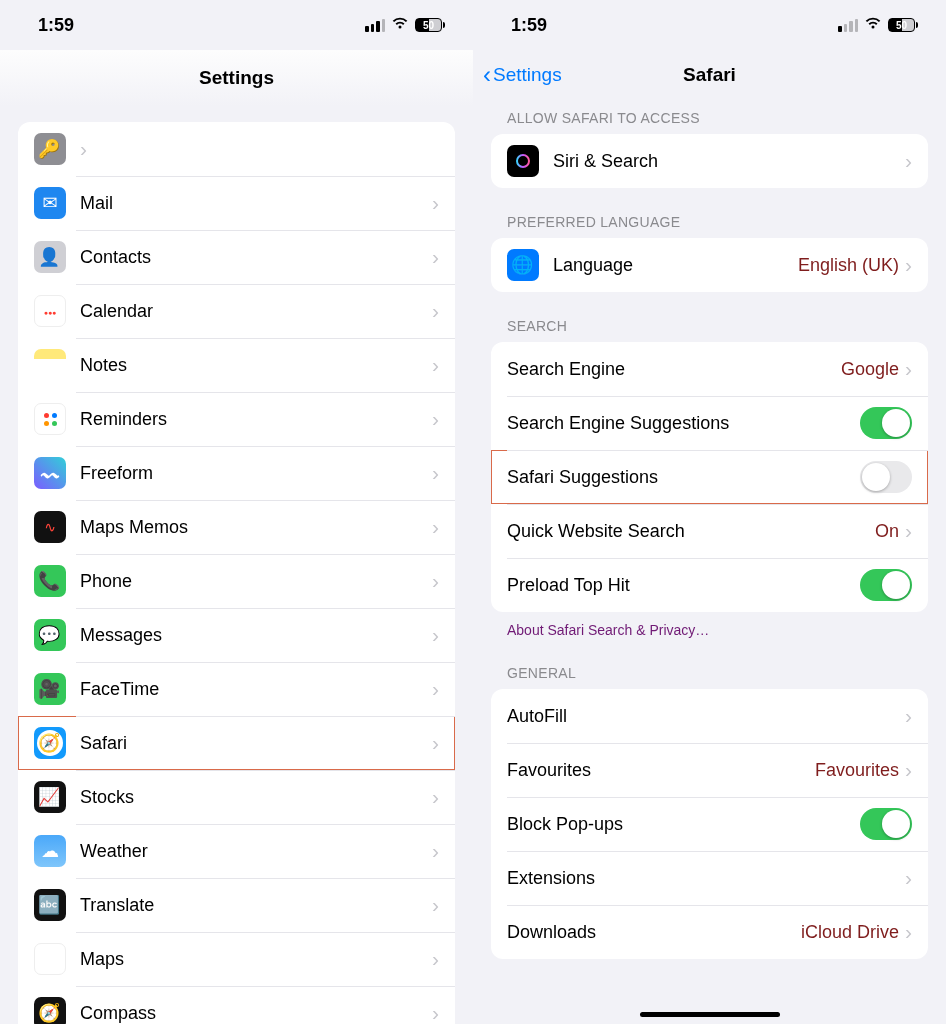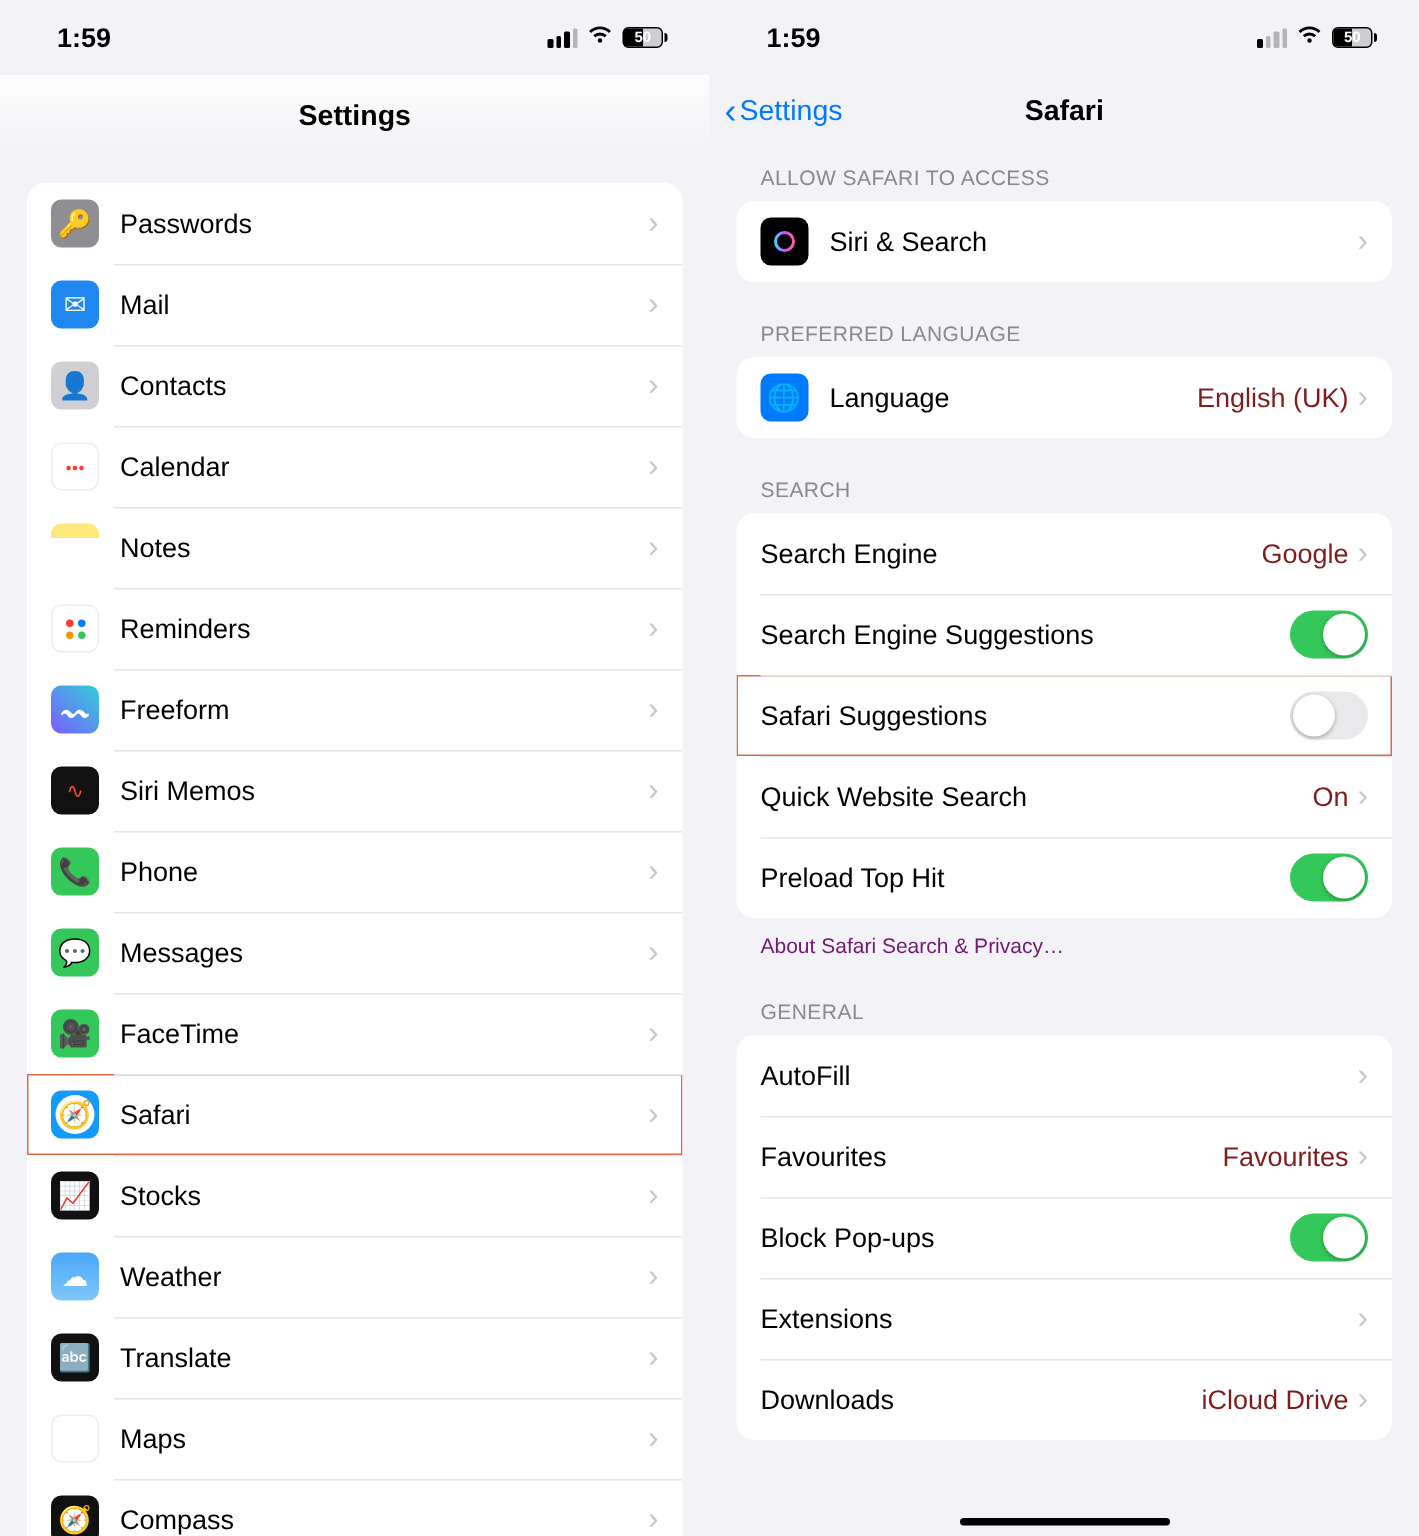--- a/index.html
+++ b/index.html
@@ -83,21 +83,20 @@
       </div>
     </div>
   </div>
   <div class="header-large">
     <span class="title">Settings</span>
   </div>
   <div class="content">
     <div class="group" id="left-group">
         <div class="row">
           <div class="icon ic-pass">🔑</div>
-          <span class="label">Passwords</span>
           <span class="chevron">›</span>
         </div>
         <div class="row">
           <div class="icon ic-mail">✉︎</div>
           <span class="label">Mail</span>
           <span class="chevron">›</span>
         </div>
         <div class="row">
           <div class="icon ic-contacts">👤</div>
           <span class="label">Contacts</span>
@@ -129,21 +128,21 @@
         </div>
         <div class="row">
           <div class="icon ic-free">〰</div>
           <span class="label">Freeform</span>
           <span class="chevron">›</span>
         </div>
         <div class="row">
           <div class="icon ic-voice">
             <span style="color:#ff453a;font-size:14px">∿</span>
           </div>
-          <span class="label">Siri Memos</span>
+          <span class="label">Maps Memos</span>
           <span class="chevron">›</span>
         </div>
         <div class="row">
           <div class="icon ic-phone">📞</div>
           <span class="label">Phone</span>
           <span class="chevron">›</span>
         </div>
         <div class="row">
           <div class="icon ic-msg">💬</div>
           <span class="label">Messages</span>

